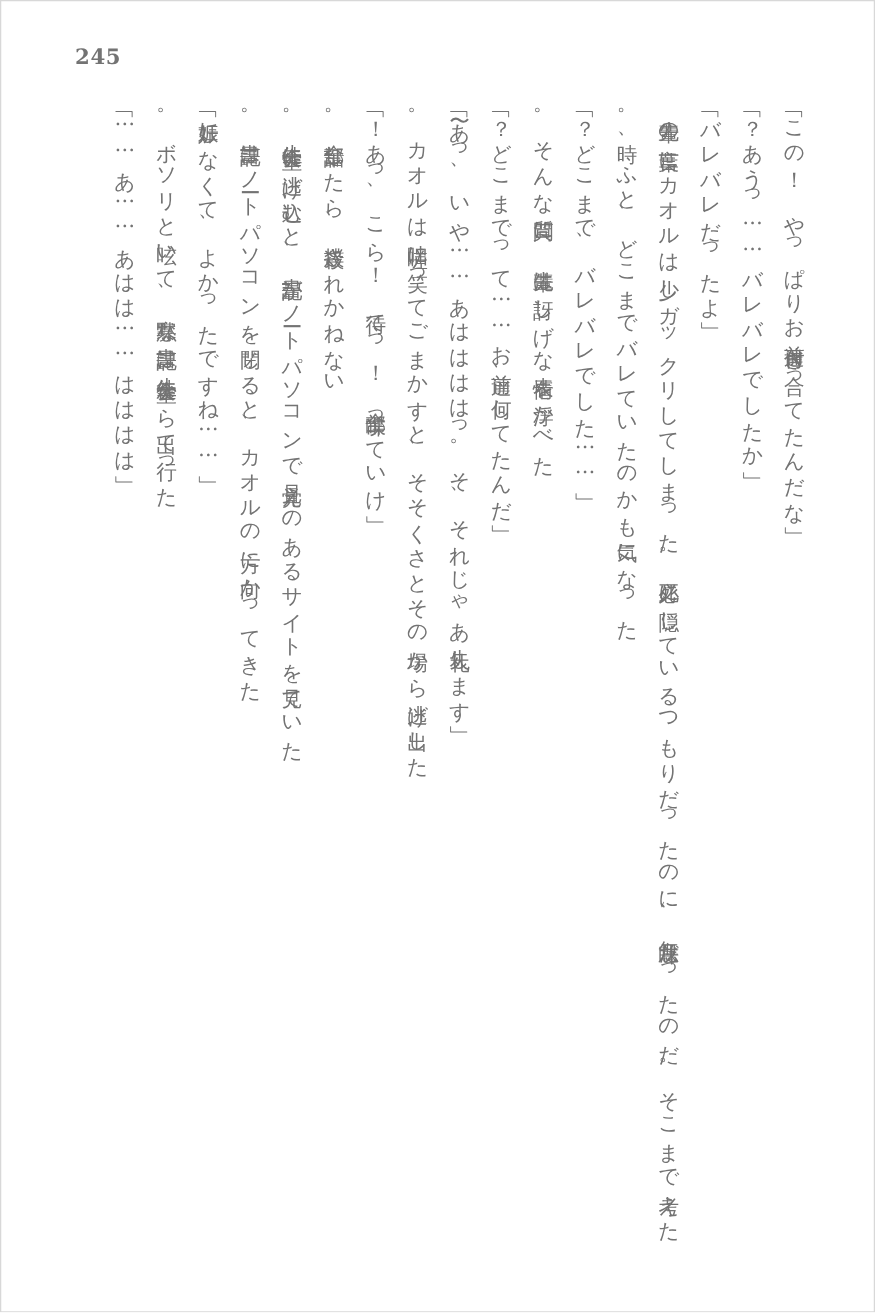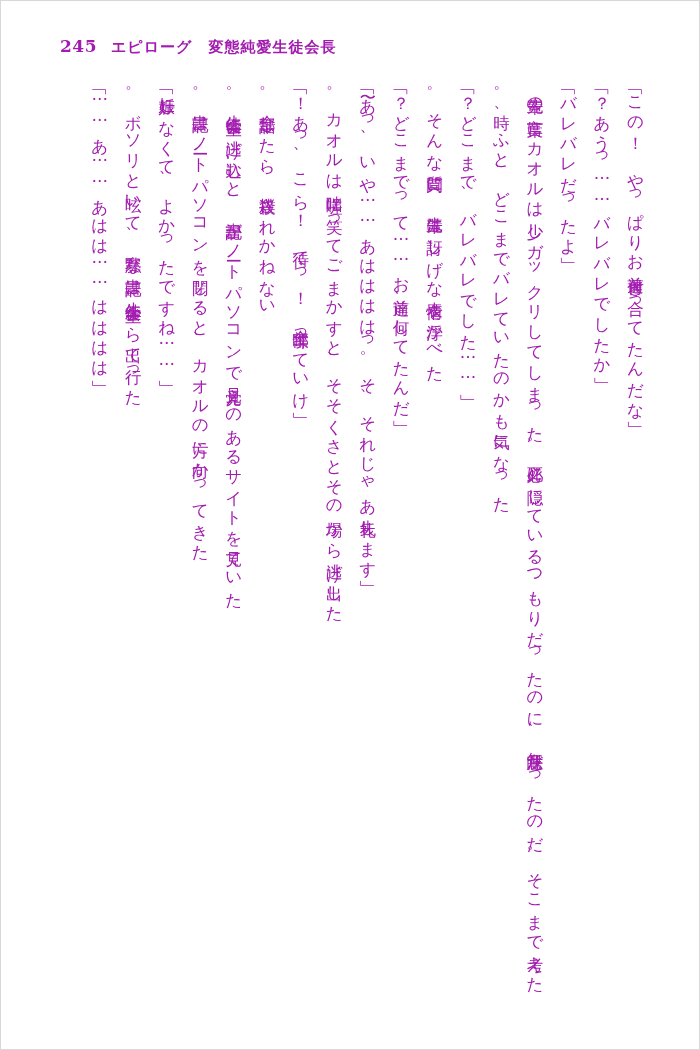--- a/index.html
+++ b/index.html
@@ -7,21 +7,21 @@
     padding: 0;
     background: #ffffff;
   }
   #page {
     position: relative;
     width: 700px;
     height: 1050px;
     background: #ffffff;
     overflow: hidden;
     font-family: "DejaVu Serif", "Liberation Serif", serif;
-    color: #a21caf;
+    color: #737373;
   }
   
   #page::after {
     content: "";
     position: absolute;
     left: 0; top: 0; right: 0; bottom: 0;
     border: 1px solid #d8d8d8;
     pointer-events: none;
   }
 
@@ -74,21 +74,20 @@
     text-indent: 0;
   }
 </style>
 </head>
 <body>
 
 <div id="page">
 
   <div class="header">
     <span class="page-number">245</span>
-    <span class="running-head">エピローグ　変態純愛生徒会長</span>
   </div>
 
   <div class="body-area">
     <div class="vtext" id="vtext">
         <p>「この！　やっぱりお前達付き合ってたんだな」</p>
         <p>「あうっ……バレバレでしたか？」</p>
         <p>「バレバレだったよ」</p>
         <p>　先輩の言葉にカオルは少しガックリしてしまった。必死に隠しているつもりだったのに、無意味だったのだ。そこまで考えた時、ふと、どこまでバレていたのかも気になった。</p>
         <p>「……どこまで、バレバレでした？」</p>
         <p>　そんな質問に、先輩は訝しげな表情を浮かべた。</p>

